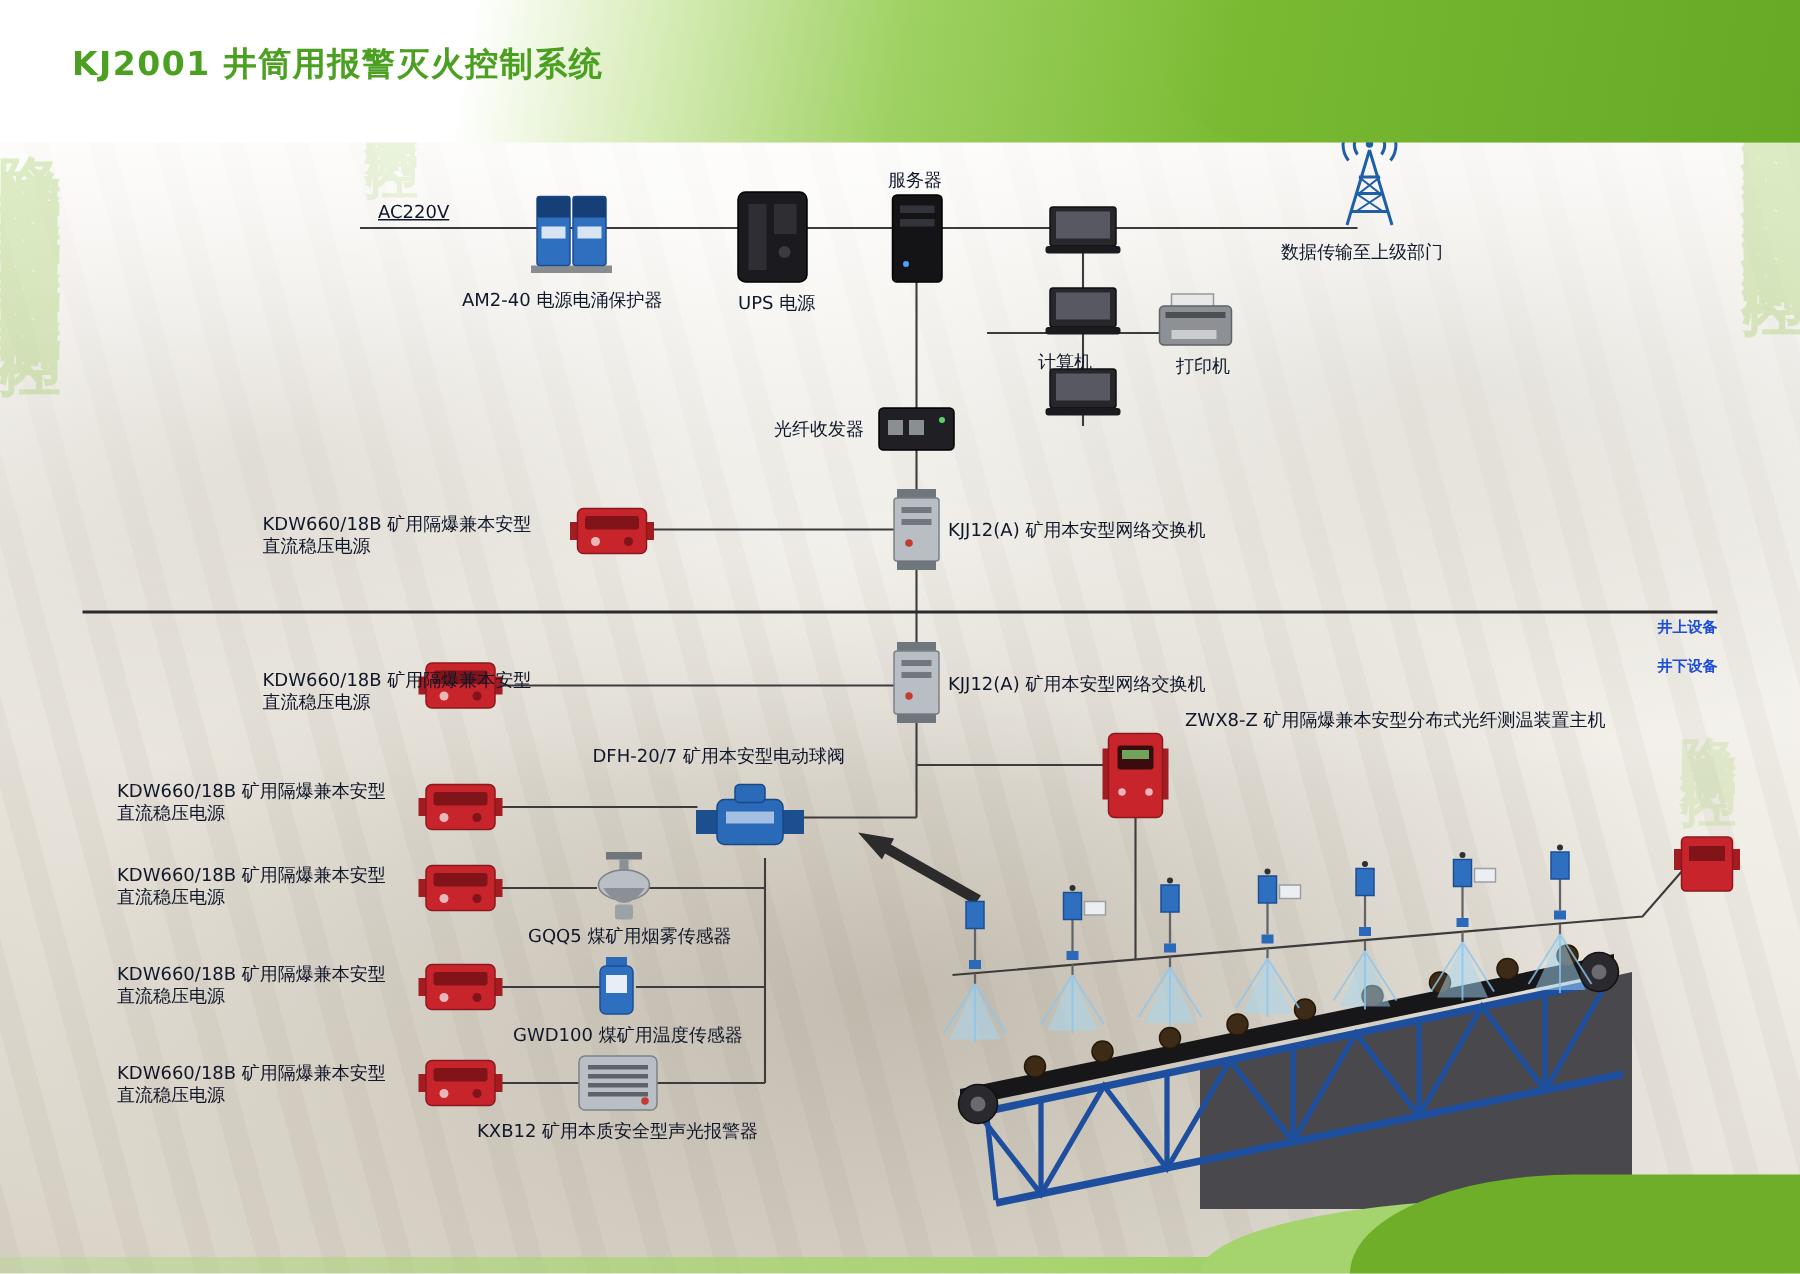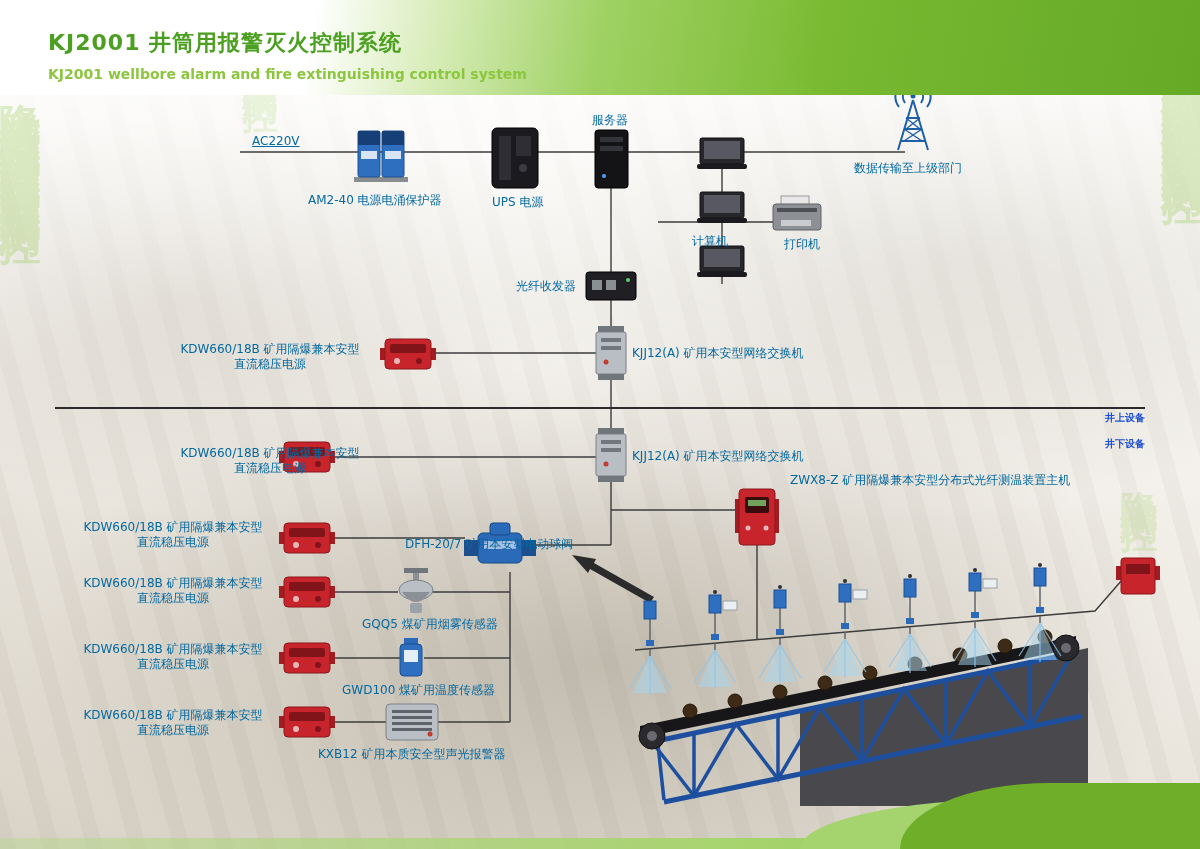--- a/index.html
+++ b/index.html
@@ -13,22 +13,22 @@
         radial-gradient(700px 350px at 80% 30%, rgba(175,168,150,.5), rgba(0,0,0,0) 70%),
         radial-gradient(800px 420px at 50% 78%, rgba(158,148,132,.5), rgba(0,0,0,0) 72%),
         linear-gradient(15deg, #d9d3c7 0%, #efece5 45%, #f7f5f0 75%);}
   .header{position:absolute;left:0;top:0;width:1200px;height:95px;
       background:linear-gradient(100deg,#ffffff 0%,#ffffff 26%,#d9edbb 36%,#9ed162 50%,#7cbc34 68%,#74b62e 100%);}
   .header-accent{position:absolute;right:0;top:0;width:430px;height:95px;pointer-events:none;
       background:linear-gradient(100deg, rgba(0,0,0,0), rgba(80,150,25,.4));border-bottom-left-radius:70px;}
   .title{position:absolute;left:48px;top:28px;font-size:22px;font-weight:bold;color:#4ba021;letter-spacing:1px;}
   .subtitle{position:absolute;left:48px;top:66px;font-size:14px;font-weight:bold;color:#8cc63f;}
   .wm{position:absolute;writing-mode:vertical-rl;font-weight:bold;color:#8dc63f;letter-spacing:8px;pointer-events:none;}
-  .lbl{position:absolute;font-size:12px;color:#0369a1;white-space:nowrap;}
-  .lbl-c{text-align:center;white-space:normal;line-height:15px;}
+  .lbl{position:absolute;font-size:12px;color:#0f172a;white-space:nowrap;}
+  .lbl-c{text-align:left;white-space:normal;line-height:15px;}
   .zone{position:absolute;right:55px;font-size:10px;font-weight:bold;color:#1d4ed8;margin-top:25px;}
   svg.diagram{position:absolute;inset:0;}
   .footer-bar{position:absolute;left:0;bottom:0;width:100%;height:11px;
       background:linear-gradient(90deg, rgba(174,217,127,.35), #a8d46f 60%, #8cc24a);}
   .swoosh-light{position:absolute;right:0;bottom:0;width:400px;height:50px;background:#a5d46e;border-top-left-radius:220px 50px;}
   .swoosh-dark{position:absolute;right:0;bottom:0;width:300px;height:66px;background:#6fae28;border-top-left-radius:150px 66px;}
 </style>
 </head>
 <body>
 
@@ -375,31 +375,30 @@
     <span>KDW660/18B 矿用隔爆兼本安型</span><br>
     <span>直流稳压电源</span>
   </div>
   <div class="lbl lbl-c" style="left:78px;top:708px;width:190px;">
     <span>KDW660/18B 矿用隔爆兼本安型</span><br>
     <span>直流稳压电源</span>
   </div>
 
   <div class="lbl" style="left:632px;top:345px;">KJJ12(A) 矿用本安型网络交换机</div>
   <div class="lbl" style="left:632px;top:448px;">KJJ12(A) 矿用本安型网络交换机</div>
-  <div class="lbl" style="left:405px;top:496px;margin-top:40px;">DFH-20/7 矿用本安型电动球阀</div>
+  <div class="lbl" style="left:395px;top:496px;">DFH-20/7 矿用本安型电动球阀</div>
   <div class="lbl" style="left:790px;top:472px;">ZWX8-Z 矿用隔爆兼本安型分布式光纤测温装置主机</div>
-  <div class="lbl" style="left:352px;top:616px;margin-left:10px;">GQQ5 煤矿用烟雾传感器</div>
+  <div class="lbl" style="left:352px;top:616px;">GQQ5 煤矿用烟雾传感器</div>
   <div class="lbl" style="left:342px;top:682px;">GWD100 煤矿用温度传感器</div>
   <div class="lbl" style="left:318px;top:746px;text-align:center;">KXB12 矿用本质安全型声光报警器</div>
 
   <div class="zone" style="top:386px;">井上设备</div>
   <div class="zone" style="top:412px;">井下设备</div>
 
   <div class="header">
     <div class="header-accent"></div>
     <div class="title">KJ2001 井筒用报警灭火控制系统</div>
-    <div class="subtitle">KJ2001 wellbore alarm and fire extinguishing control system</div>
   </div>
 
   <div class="footer-bar"></div>
   <div class="swoosh-light"></div>
   <div class="swoosh-dark"></div>
 </div>
 
 </body></html>

